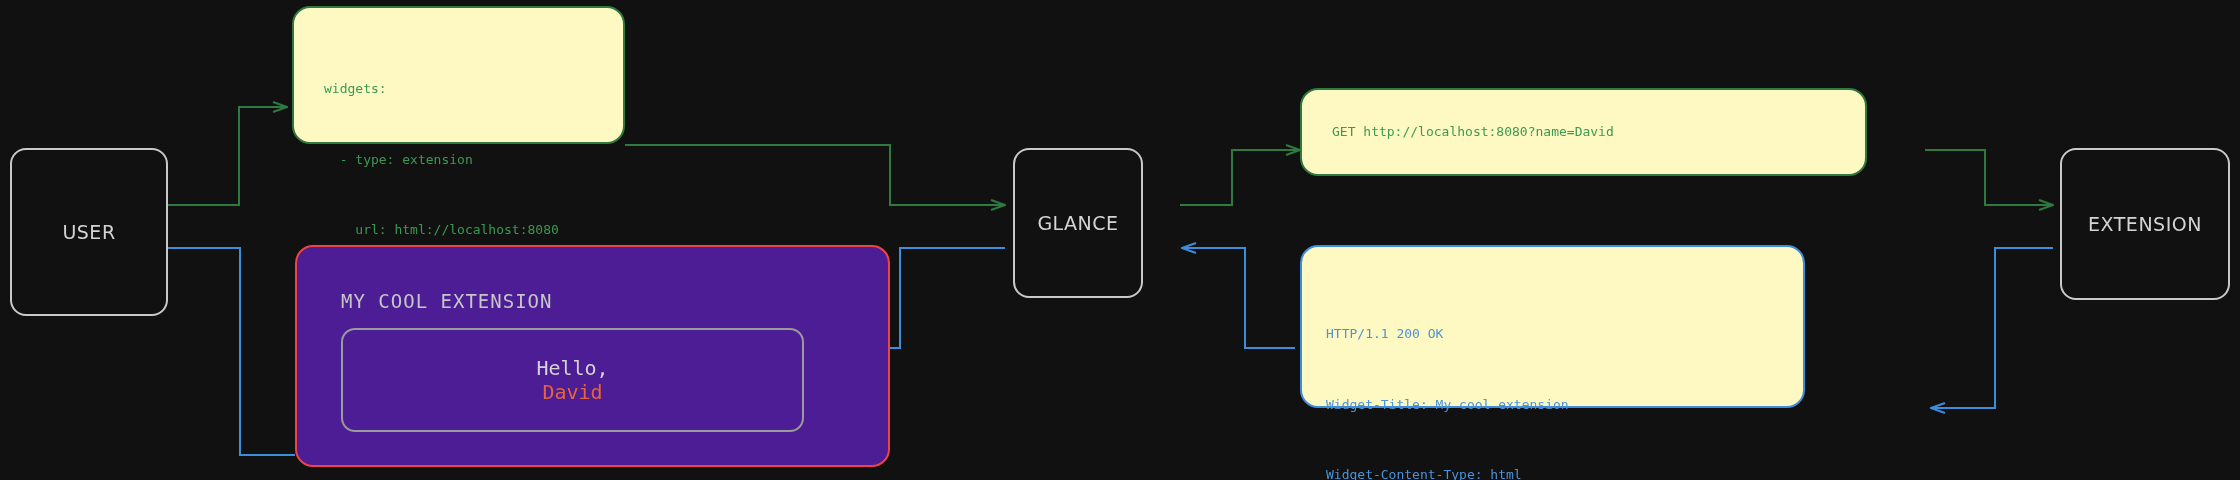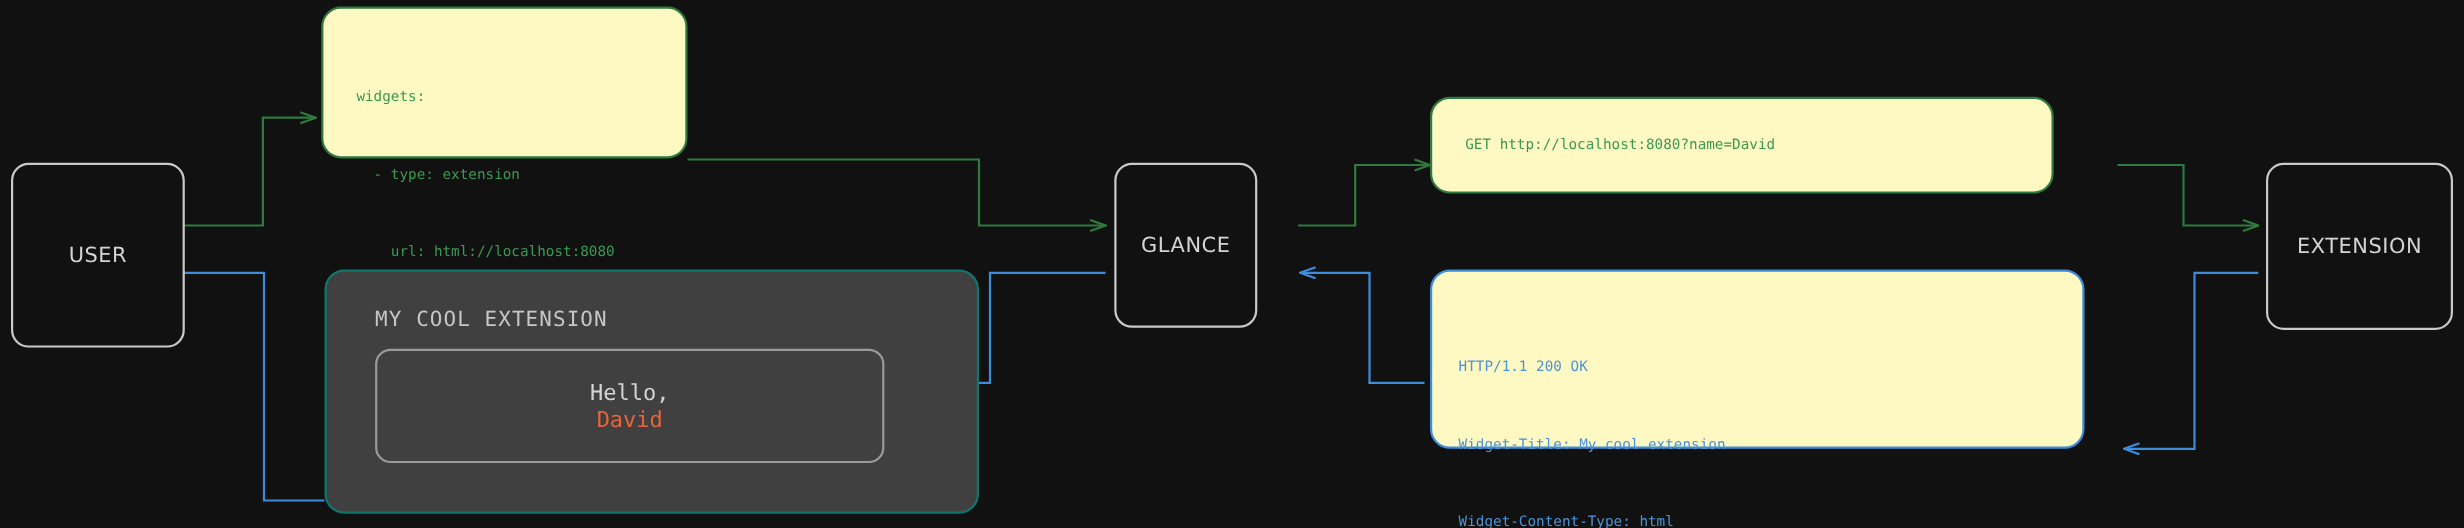--- a/index.html
+++ b/index.html
@@ -46,24 +46,24 @@
     font-family: "DejaVu Sans Mono", "Liberation Mono", monospace;
     font-size: 13px;
     line-height: 23.5px;
   }
   .codebox.green { border: 2px solid #2f7a3e; color: #3a9a52; }
   .codebox.blue  { border: 2px solid #3c8ddc; color: #4a93d9; }
 
   .widgetcard {
     position: absolute;
     box-sizing: border-box;
-    border: 2px solid #0f766e;
+    border: 2px solid #ef4444;
     border-radius: 18px;
-    background: #404040;
-    padding: 24px 30px;
+    background: #4c1d95;
+    padding: 35px 30px;
   }
   .widget-title {
     color: #c6c6c6;
     font-family: "DejaVu Sans Mono", "Liberation Mono", monospace;
     font-size: 19px;
     letter-spacing: 1px;
     margin: 8px 0 16px 14px;
   }
   .widget-body {
     box-sizing: border-box;
@@ -133,21 +133,21 @@
     <span class="codeline">    url: html://localhost:8080</span>
     <span class="codeline">    allow-potentially-dangerous-html: true</span>
     <span class="codeline">    parameters:</span>
     <span class="codeline">      name: David</span>
   </div>
 
   <div class="codebox green" style="left:1300px; top:88px; width:567px; height:88px; display:flex; align-items:center;">
     <span class="codeline">GET http://localhost:8080?name=David</span>
   </div>
 
-  <div class="codebox blue" style="left:1300px; top:245px; width:595px; height:163px; padding-top:28px;padding-left:24px;">
+  <div class="codebox blue" style="left:1300px; top:245px; width:505px; height:163px; padding-top:28px;padding-left:24px;">
     <span class="codeline">HTTP/1.1 200 OK</span>
     <span class="codeline">Widget-Title: My cool extension</span>
     <span class="codeline">Widget-Content-Type: html</span>
     
     
   </div>
 
   <div class="widgetcard" style="left:295px; top:245px; width:595px; height:222px;">
     <div class="widget-title">MY COOL EXTENSION</div>
     <div class="widget-body">

